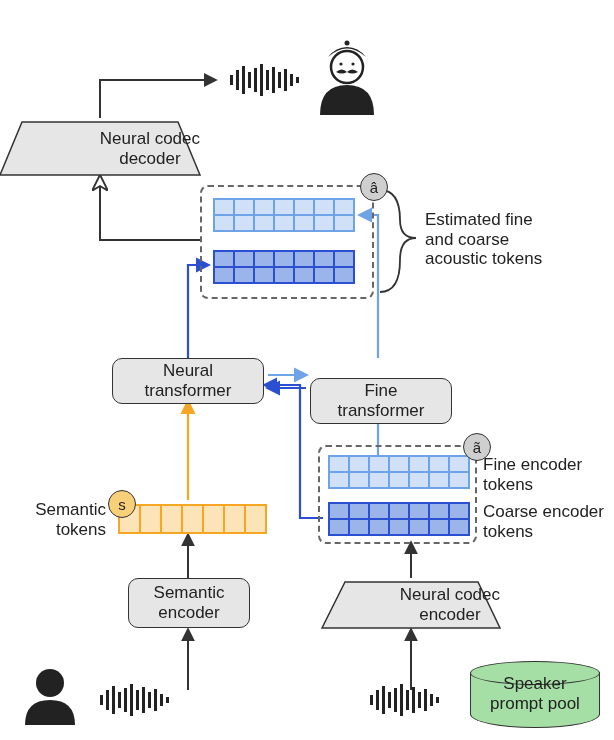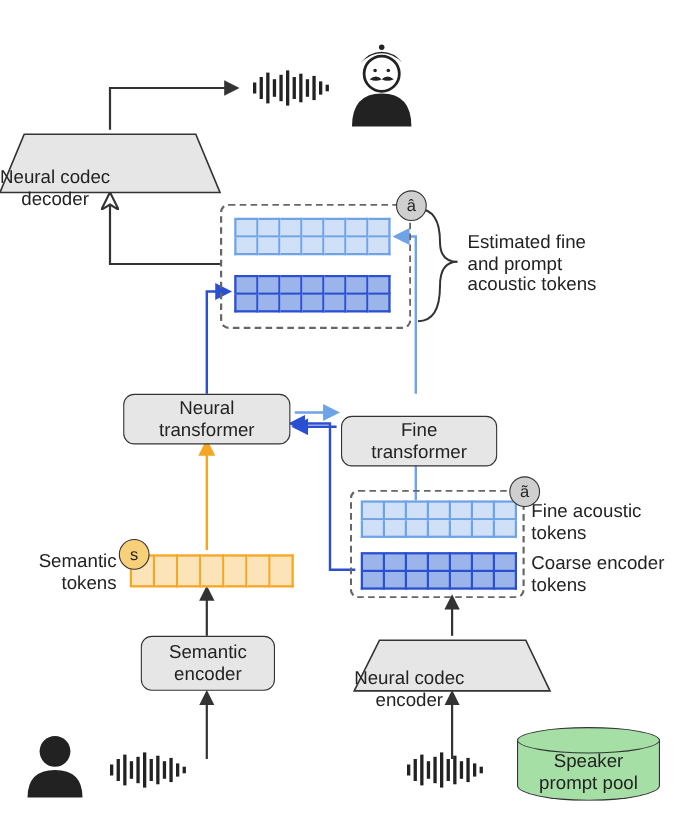--- a/index.html
+++ b/index.html
@@ -19,23 +19,22 @@
     border-radius: 10px;
     background: #e6e6e6;
     display: flex;
     align-items: center;
     justify-content: center;
     text-align: center;
     line-height: 1.15;
   }
   .trap {
     text-align:center;
-    display:flex;align-items:center;justify-content:flex-start;
+    display:flex;align-items:center;justify-content:flex-end;
     line-height:1.15;
-    margin-top:22px;
   }
   .label { position:absolute; font-size:17px; color:#222; line-height:1.15; }
   .dashed {
     border: 2px dashed #666;
     border-radius: 8px;
   }
   .tokenRow {
     display:flex;
   }
   .cell {
@@ -229,21 +228,21 @@
     <div class="cell" style="width:18px;height:14px;border-color:#2b4fd1;background:#9bb4ea;border-left:none;border-top:none"></div>
     <div class="cell" style="width:18px;height:14px;border-color:#2b4fd1;background:#9bb4ea;border-left:none;border-top:none"></div>
   </div>
 </div>
 
 <div class="badge" style="left:360px;top:173px;background:#cfcfcf">
   <span>â</span>
 </div>
 
 <div class="label" style="left:425px;top:210px;width:165px;white-space:pre-line">Estimated fine
-and prompt
+and coarse
 acoustic tokens</div>
 
 <div class="abs box" style="left:112px;top:358px;width:150px;height:44px;">
   <span style="white-space:pre-line">Neural
 transformer</span>
 </div>
 
 <div class="abs box" style="left:310px;top:378px;width:140px;height:44px;">
   <span style="white-space:pre-line">Fine
 transformer</span>
@@ -290,21 +289,21 @@
     <div class="cell" style="width:18px;height:14px;border-color:#2b4fd1;background:#9bb4ea;border-left:none;border-top:none"></div>
     <div class="cell" style="width:18px;height:14px;border-color:#2b4fd1;background:#9bb4ea;border-left:none;border-top:none"></div>
     <div class="cell" style="width:18px;height:14px;border-color:#2b4fd1;background:#9bb4ea;border-left:none;border-top:none"></div>
   </div>
 </div>
 
 <div class="badge" style="left:463px;top:433px;background:#cfcfcf">
   <span>ã</span>
 </div>
 
-<div class="label" style="left:483px;top:455px;white-space:pre-line">Fine acoustic
+<div class="label" style="left:483px;top:455px;white-space:pre-line">Fine encoder
 tokens</div>
 <div class="label" style="left:483px;top:502px;white-space:pre-line">Coarse encoder
 tokens</div>
 
 <div class="abs" style="left:118px;top:504px;">
   <div class="tokenRow">
     <div class="cell" style="width:19px;height:26px;border-color:#f5a623;background:#fde3b8"></div>
     <div class="cell" style="width:19px;height:26px;border-color:#f5a623;background:#fde3b8;border-left:none"></div>
     <div class="cell" style="width:19px;height:26px;border-color:#f5a623;background:#fde3b8;border-left:none"></div>
     <div class="cell" style="width:19px;height:26px;border-color:#f5a623;background:#fde3b8;border-left:none"></div>
@@ -325,17 +324,17 @@
 </div>
 
 <div class="abs trap" style="left:322px;top:582px;width:178px;height:46px;">
   <span style="white-space:pre-line">Neural codec
 encoder</span>
 </div>
 
 <div class="abs" style="left:470px;top:672px;width:128px;height:55px;
             border:1.5px solid #333;border-top:none;
             border-radius:0 0 64px 64px / 0 0 14px 14px;
-            background:#a6dfa6;display:flex;align-items:center;justify-content:center;text-align:center;">
+            background:#a6dfa6;display:flex;align-items:flex-start;justify-content:center;text-align:center;">
   <div class="cylTop"></div>
   <span style="white-space:pre-line;position:relative;top:2px">Speaker
 prompt pool</span>
 </div>
 
 </body></html>

